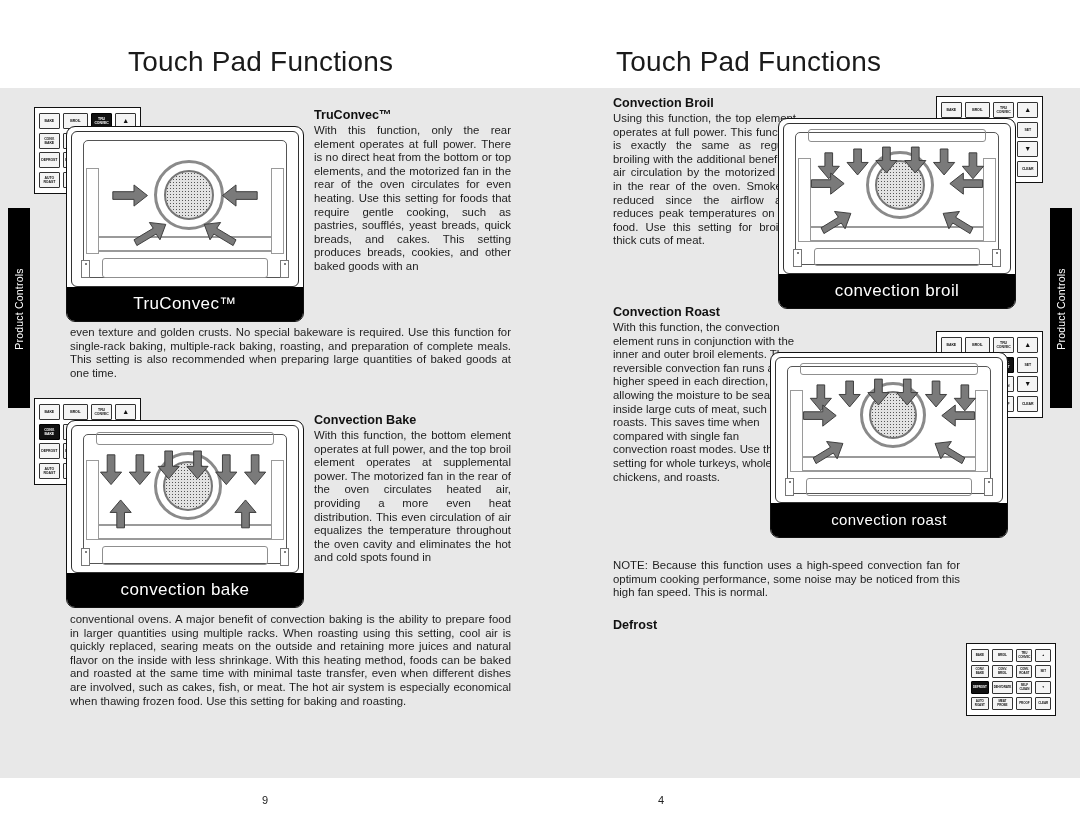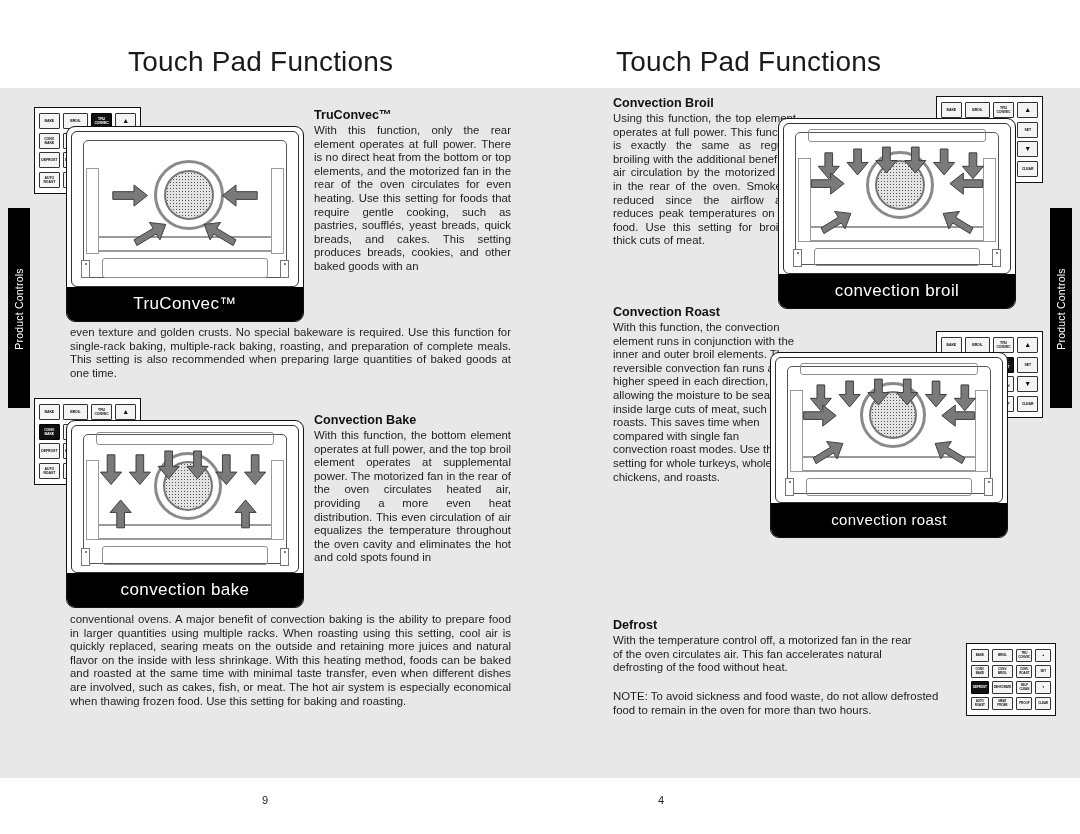--- a/index.html
+++ b/index.html
@@ -458,27 +458,26 @@
         <path class="arrow" d="M190 28 l0 14 -7 0 11 13 11 -13 -7 0 0 -14 z"></path>
         <path class="arrow" d="M26 56 l20 0 0 -7 14 11 -14 11 0 -7 -20 0 z"></path>
         <path class="arrow" d="M204 56 l-20 0 0 -7 -14 11 14 11 0 -7 20 0 z"></path>
         <path class="arrow" d="M36 104 l18 -11 -4 -6 17 2 -6 16 -4 -6 -18 11 z"></path>
         <path class="arrow" d="M194 104 l-18 -11 4 -6 -17 2 6 16 4 -6 18 11 z"></path>
       </svg>
     </div>
     <div class="caption small">convection roast</div>
   </div>
 
+  <div class="col" style="left:613px; top:559px; width:347px;">
+    <p class="body-txt">NOTE:  Because this function uses a high-speed convection fan for optimum cooking performance, some noise may be noticed from this high fan speed. This is normal.</p>
+  </div>
 
   <div class="col" style="left:613px; top:618px; width:310px;">
     <h3 class="sub">Defrost</h3>
-    <p class="body-txt ragged">With the temperature control off, a motorized fan in the rear of the oven circulates air. This fan accelerates natural defrosting of the food without heat.</p>
-  </div>
-  <div class="col" style="left:613px; top:690px; width:340px;">
-    <p class="body-txt ragged">NOTE: To avoid sickness and food waste, do not allow defrosted food to remain in the oven for more than two hours.</p>
   </div>
 
   <div class="panel small" id="panel-defrost" style="left:966px; top:643px; width:90px;">
     <div class="grid">
         <div class="key">BAKE</div>
         <div class="key">BROIL</div>
         <div class="key">TRU
 CONVEC</div>
         <div class="key arrowkey">▲</div>
         <div class="key">CONV.

